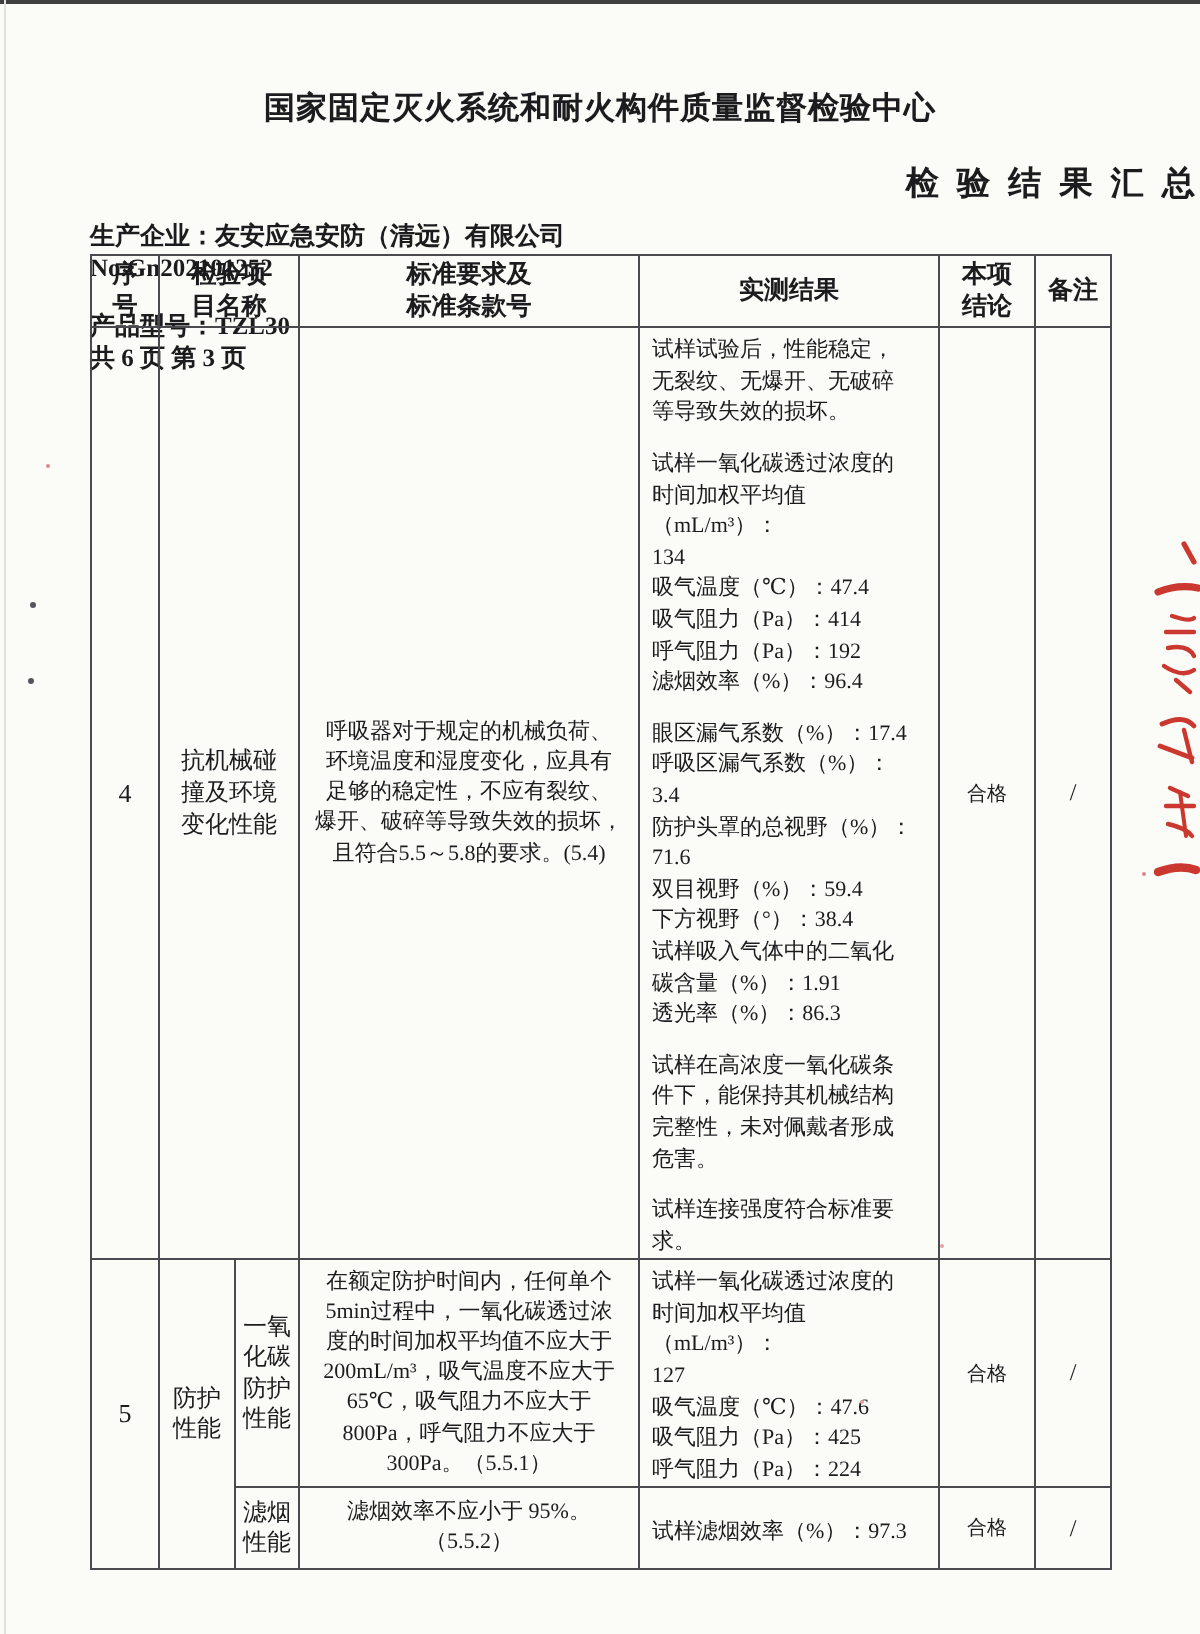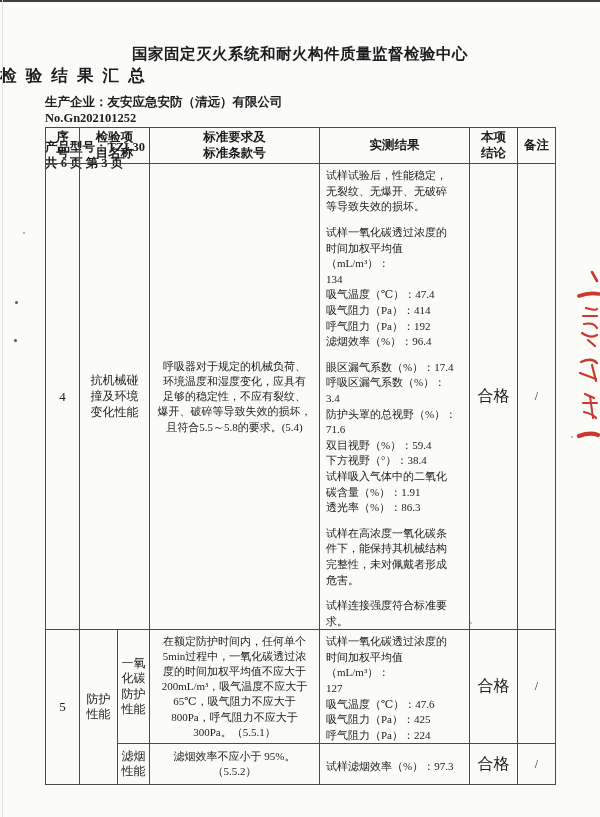--- a/index.html
+++ b/index.html
@@ -6,21 +6,21 @@
   body{
     width:600px;height:817px;position:relative;overflow:hidden;
     background:#fbfbf8;color:#1c1c1e;
     font-family:"Liberation Serif","DejaVu Serif",serif;
   }
   .scan-topbar{position:absolute;top:0;left:0;width:600px;height:2px;background:#3f3f42;}
   .scan-leftedge{position:absolute;top:0;left:2px;width:1px;height:817px;background:#e2e2dd;}
   .speck{position:absolute;border-radius:50%;}
 
   .title1{margin-top:44px;text-align:center;font-size:15.5px;font-weight:bold;letter-spacing:0.5px;}
-  .title2{margin-top:0;text-align:left;font-size:16.5px;font-weight:bold;letter-spacing:2.5px;}
+  .title2{margin-top:16px;text-align:right;font-size:16.5px;font-weight:bold;letter-spacing:2.5px;}
   .meta{width:510px;margin:8px auto 0;display:flex;justify-content:space-between;
         font-size:12.5px;font-weight:600;line-height:1.25;flex-direction:column;}
   .meta.second{margin-top:14px;}
 
   table.results{
     position:absolute;left:45px;top:127px;width:510px;
     border-collapse:collapse;table-layout:fixed;
   }
   .results th,.results td{border:1.5px solid #4a4a4e;overflow:hidden;}
   .results th{
@@ -28,21 +28,21 @@
     text-align:center;vertical-align:middle;white-space:pre-line;padding:2px;
   }
   .pre{white-space:pre-line;}
   .c-mid{text-align:center;vertical-align:middle;}
   .seq{font-size:13px;}
   .item{font-size:12px;line-height:1.3;}
   .std{font-size:11px;line-height:15.2px;text-align:center;vertical-align:middle;padding:2px 4px;}
   .meas{font-size:11px;line-height:15.6px;text-align:left;vertical-align:top;padding:4px 3px 0 6px;}
   .meas .para{white-space:pre-line;}
   .meas .para + .para{margin-top:10px;}
-  .concl{font-size:16px;}
+  .concl{font-size:10px;}
   .remark{font-size:12px;}
 
   tr.hrow{height:36px;}
   tr.r4{height:440px;}
   tr.r5a{height:110px;}
   tr.r5b{height:41px;margin-top:44px;}
 
   .red-ink{position:absolute;top:266px;right:0;width:30px;height:190px;}
 </style>
 </head>

